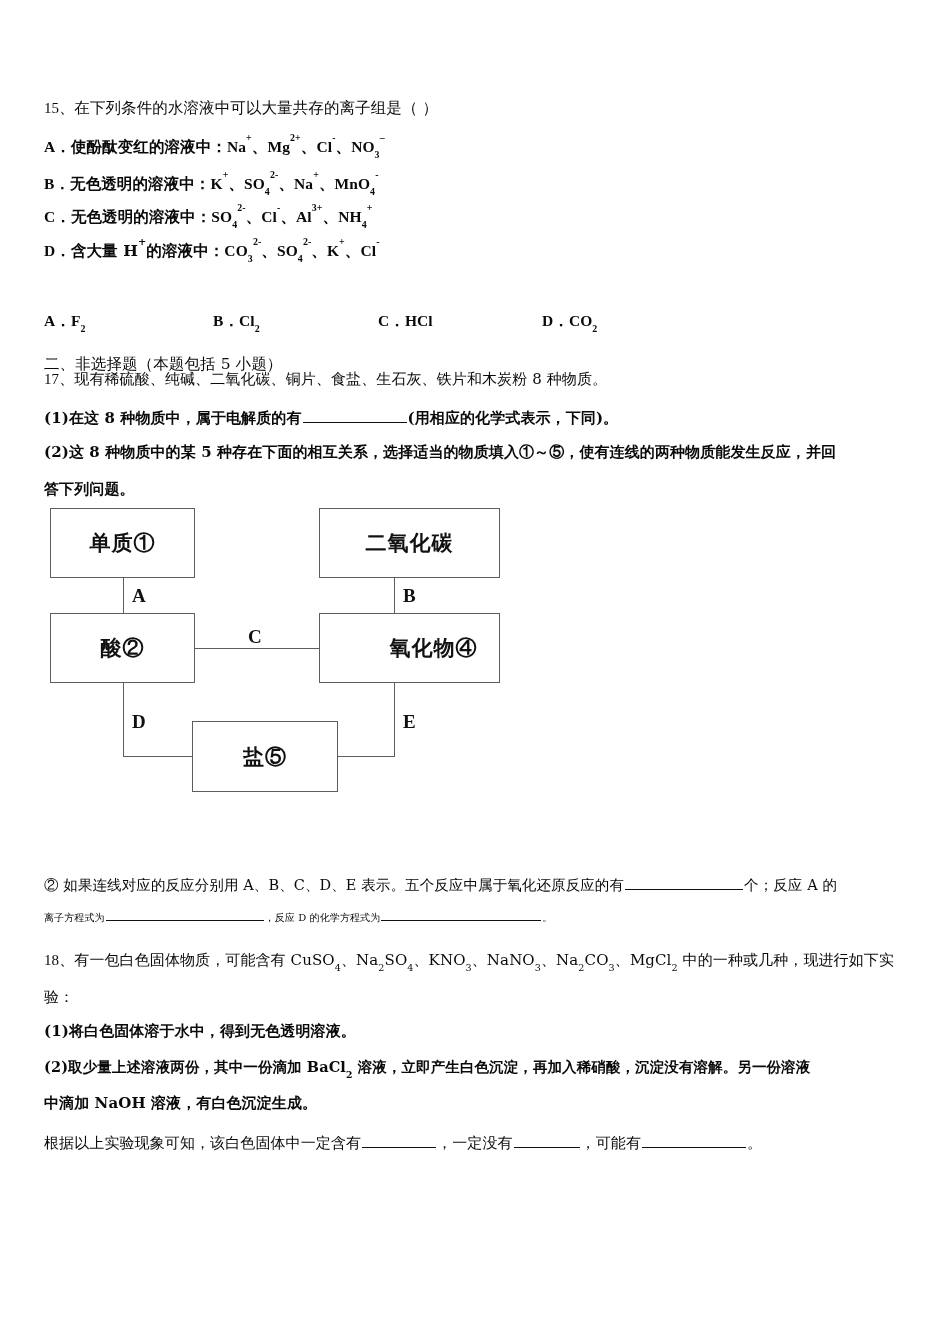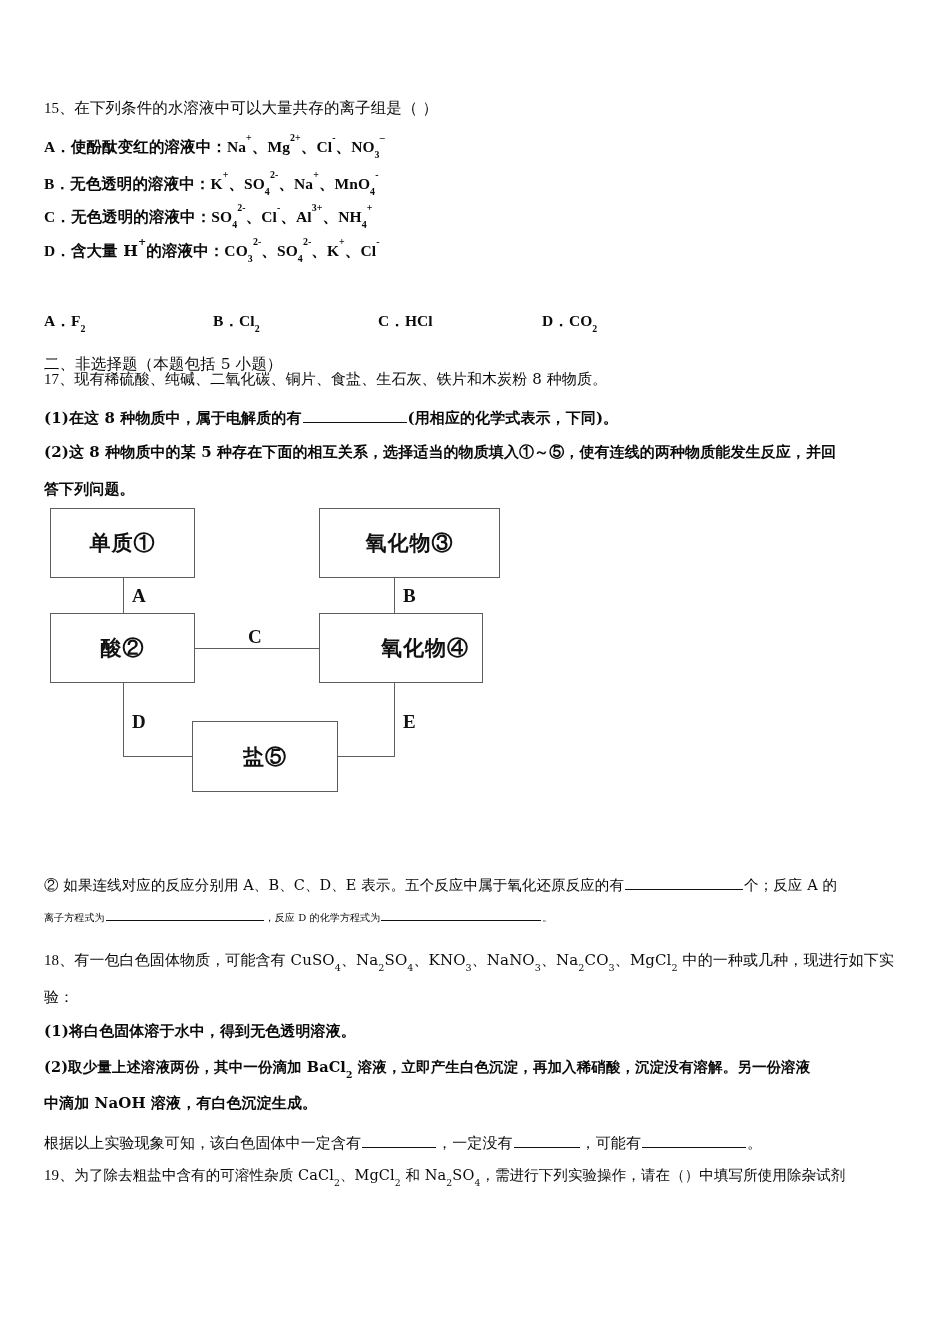--- a/index.html
+++ b/index.html
@@ -144,23 +144,23 @@
     <div class="conn conn-v" style="left:350px; top:78px; height:35px;"></div>
     <div class="conn conn-h" style="left:150px; top:148px; width:125px;"></div>
 
     <div class="conn conn-v" style="left:79px; top:183px; height:74px;"></div>
     <div class="conn conn-h" style="left:79px; top:256px; width:70px;"></div>
 
     <div class="conn conn-v" style="left:350px; top:183px; height:74px;"></div>
     <div class="conn conn-h" style="left:294px; top:256px; width:57px;"></div>
 
     <div class="dbox" style="left:6px; top:8px; width:145px; height:70px;">单质①</div>
-    <div class="dbox" style="left:275px; top:8px; width:181px; height:70px;">氧化物③</div>
+    <div class="dbox" style="left:275px; top:8px; width:181px; height:70px;">二氧化碳</div>
     <div class="dbox" style="left:6px; top:113px; width:145px; height:70px;">酸②</div>
-    <div class="dbox" style="left:275px; top:113px; width:164px; height:70px;padding-left:48px;">氧化物④</div>
+    <div class="dbox" style="left:275px; top:113px; width:181px; height:70px;padding-left:48px;">氧化物④</div>
     <div class="dbox" style="left:148px; top:221px; width:146px; height:71px;">盐⑤</div>
 
     <div class="elabel" style="left:88px; top:85px;">A</div>
     <div class="elabel" style="left:359px; top:85px;">B</div>
     <div class="elabel" style="left:204px; top:126px;">C</div>
     <div class="elabel" style="left:88px; top:211px;">D</div>
     <div class="elabel" style="left:359px; top:211px;">E</div>
   </div>
 
 
@@ -180,17 +180,14 @@
   <div class="line cn b" style="left:44px; top:1024px; font-size:15px;">(1)将白色固体溶于水中，得到无色透明溶液。</div>
 
   <div class="line cn b" style="left:44px; top:1060px; font-size:14.5px;">(2)取少量上述溶液两份，其中一份滴加 BaCl<sub>2</sub> 溶液，立即产生白色沉淀，再加入稀硝酸，沉淀没有溶解。另一份溶液</div>
   <div class="line cn b" style="left:44px; top:1060px; font-size:14.5px; width:0; overflow:visible;"></div>
   <div class="line cn b" style="left:44px; top:1096px; font-size:15px;">中滴加 NaOH 溶液，有白色沉淀生成。</div>
 
   <div class="line cn" style="left:44px; top:1133px; font-size:15px;">
     <span>根据以上实验现象可知，该白色固体中一定含有</span><span class="blank" style="width:74px"></span><span>，一定没有</span><span class="blank" style="width:66px"></span><span>，可能有</span><span class="blank" style="width:104px"></span><span>。</span>
   </div>
 
-  <div class="line qnum" style="left:44px; top:1168px;">
-    <span>19、</span><span class="cn" style="font-size:14.5px">为了除去粗盐中含有的可溶性杂质 CaCl<sub style="font-weight:normal">2</sub>、MgCl<sub style="font-weight:normal">2</sub> 和 Na<sub style="font-weight:normal">2</sub>SO<sub style="font-weight:normal">4</sub>，需进行下列实验操作，请在（）中填写所使用除杂试剂</span>
-  </div>
 
 </div>
 
 </body></html>

